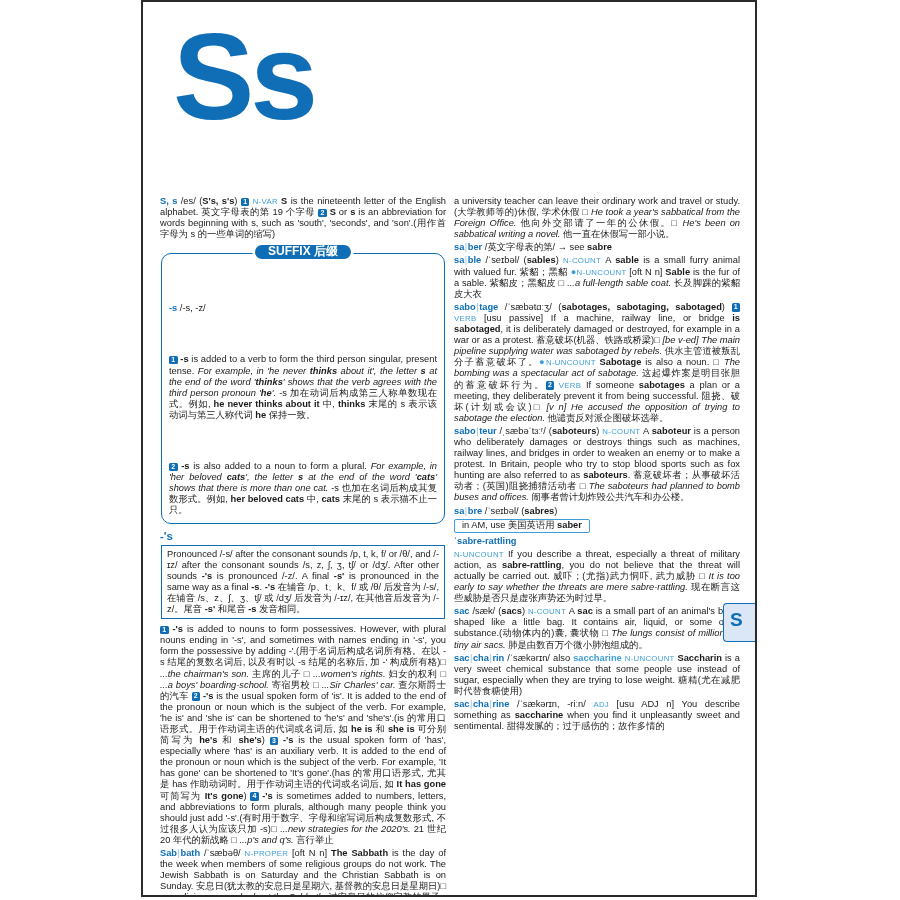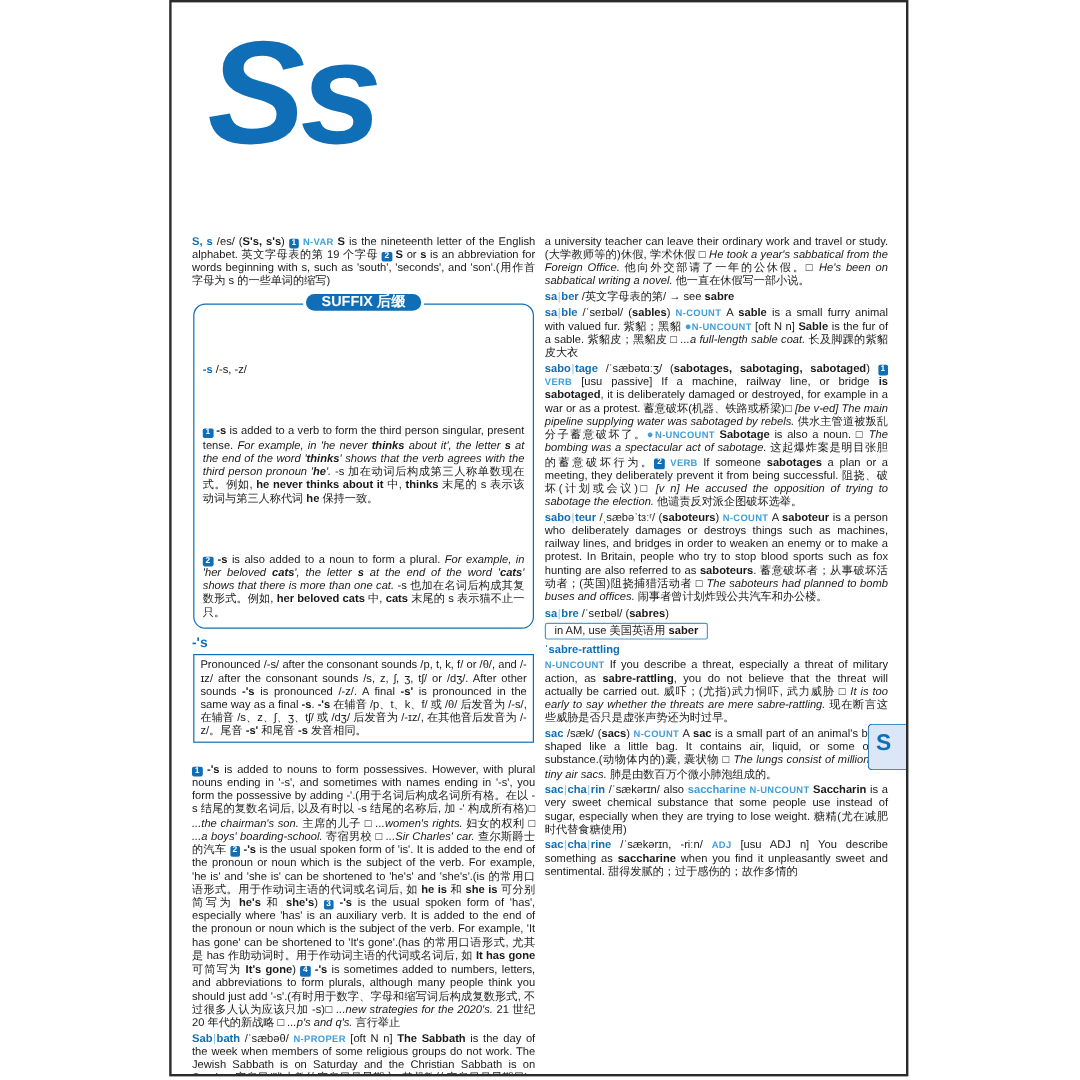--- a/index.html
+++ b/index.html
@@ -16,57 +16,56 @@
     font-family:"Liberation Sans",sans-serif;color:var(--ink);
   }
   .page{
     position:absolute;left:141px;top:0;width:612px;height:893px;
     border:2px solid var(--pageborder);background:#fff;overflow:hidden;
   }
   .letter-big{
     position:absolute;left:30px;top:14px;
     font-size:122px;line-height:1;font-weight:bold;color:var(--hw);
     letter-spacing:-4px;
-    font-style:italic;
   }
   .columns{position:absolute;left:17px;top:194px;display:flex;gap:8px;}
   .col{width:286px;font-size:9.3px;line-height:11.1px;text-align:justify;}
 
   .entry{margin-bottom:2px;}
   .subhead{color:var(--hw);font-weight:bold;font-size:11.5px;margin:4px 0 2px;text-align:left;}
 
   .roundbox{position:relative;border:1.5px solid var(--hw);border-radius:10px;
     padding:9px 7px 5px;margin:13px 1px 7px;}
   .roundbox-title{
     position:absolute;top:-9px;left:50%;transform:translateX(-50%);
     background:var(--hw);color:#fff;font-weight:bold;font-size:12px;
     padding:1px 13px 2px;border-radius:10px;box-shadow:0 0 0 2.5px #fff;white-space:nowrap;
   }
   .rb-para{margin-bottom:1px;margin-top:40px;}
 
-  .sqbox{border:1.2px solid var(--hw);padding:3px 5px;margin:3px 1px 17px;}
+  .sqbox{border:1.2px solid var(--hw);padding:3px 5px;margin:3px 1px 5px;}
 
   .ambox-line{margin:2px 0 3px;text-align:left;}
   .ambox{display:inline-block;border:1.2px solid var(--lab);border-radius:2px;padding:0 7px 1px;}
 
   .thumb{
     position:absolute;right:0;top:601px;width:31px;height:37px;
     background:var(--tabfill);border:1.6px solid var(--hw);border-right:none;
     border-radius:4px 0 0 4px;
   }
   .thumb span{display:block;color:var(--hw);font-weight:bold;font-size:19px;padding:3px 0 0 6px;line-height:1.4;}
 
   
   .r-hw{color:var(--hw);font-weight:bold;}
   .r-hwdiv{color:var(--hwdiv);font-weight:400;padding:0 0.5px;}
   .r-n{}
   .r-b{font-weight:bold;}
   .r-i{font-style:italic;}
   .r-bi{font-weight:bold;font-style:italic;}
-  .r-lab{color:var(--lab);font-size:7.8px;font-weight:bold;letter-spacing:0.3px;}
+  .r-lab{color:var(--lab);font-size:7.8px;font-weight:normal;letter-spacing:0.3px;}
   .r-bul{color:var(--lab);}
   .r-xref{color:var(--lab);font-weight:bold;}
   .r-sqn{
     display:inline-block;background:var(--hw);color:#fff;
     width:8.5px;height:8.5px;line-height:8.6px;font-size:7px;font-weight:bold;
     text-align:center;border-radius:1.5px;vertical-align:0.5px;
   }
 </style>
 </head>
 <body>

